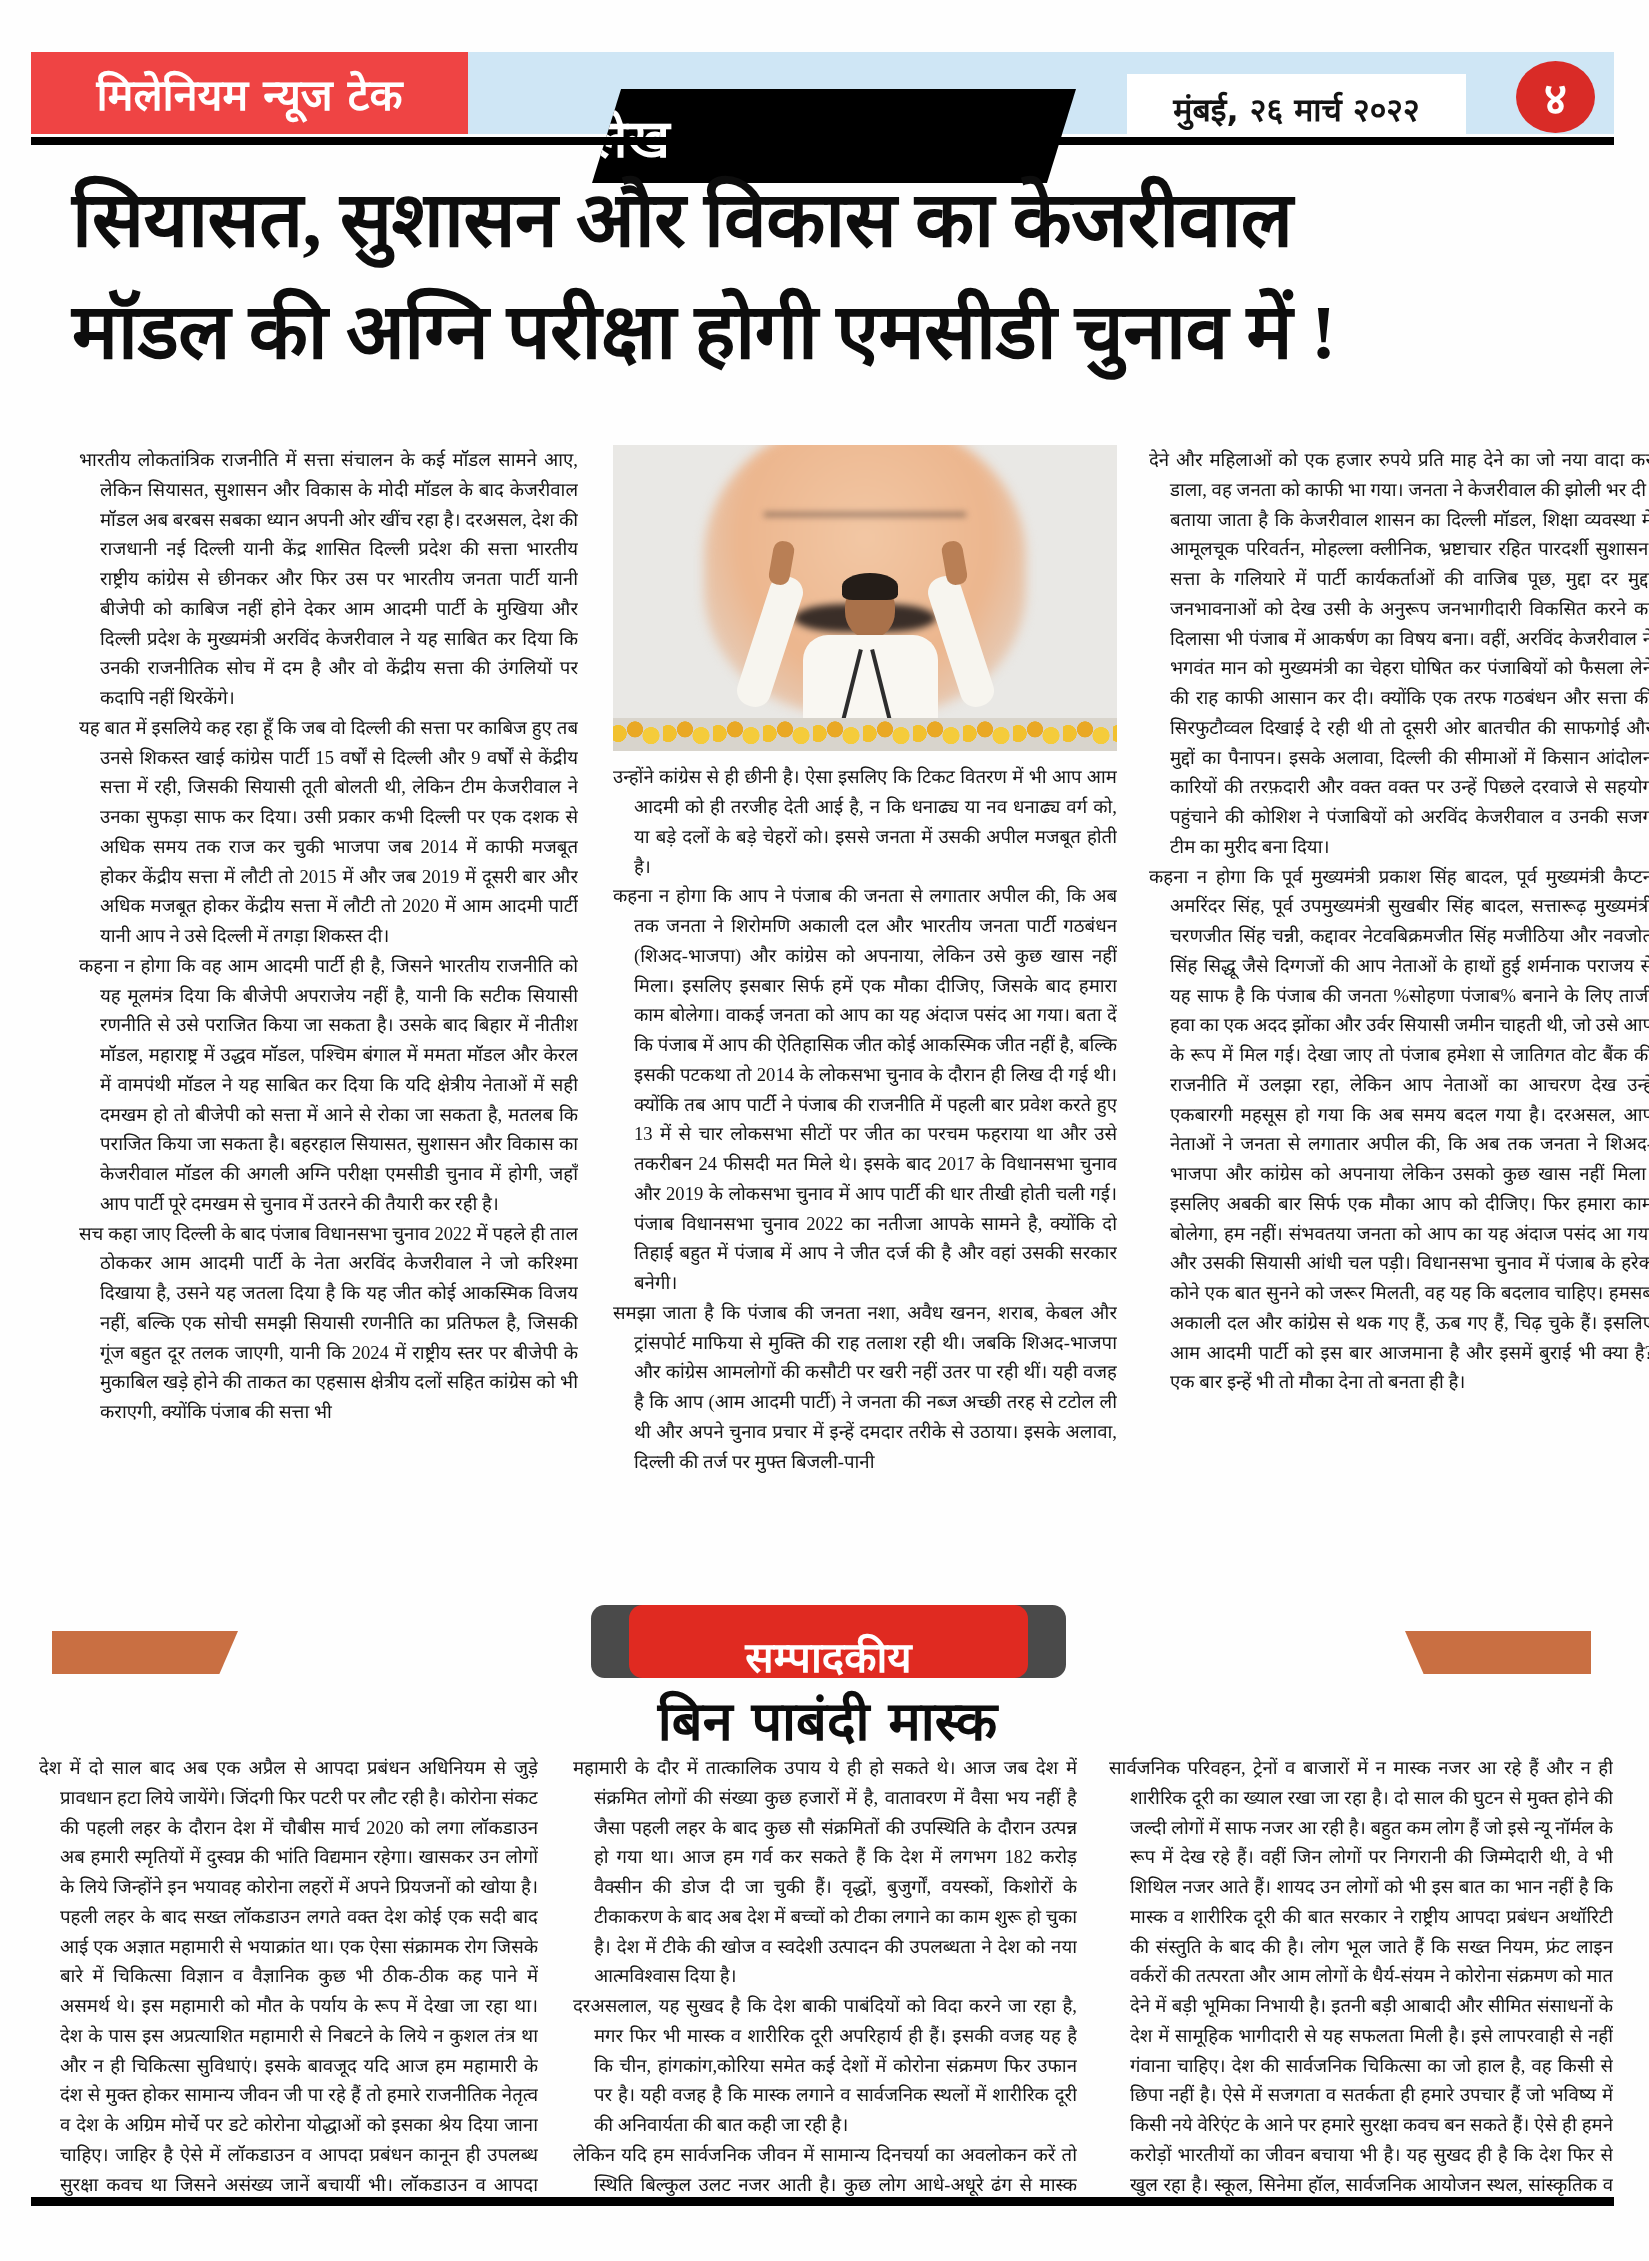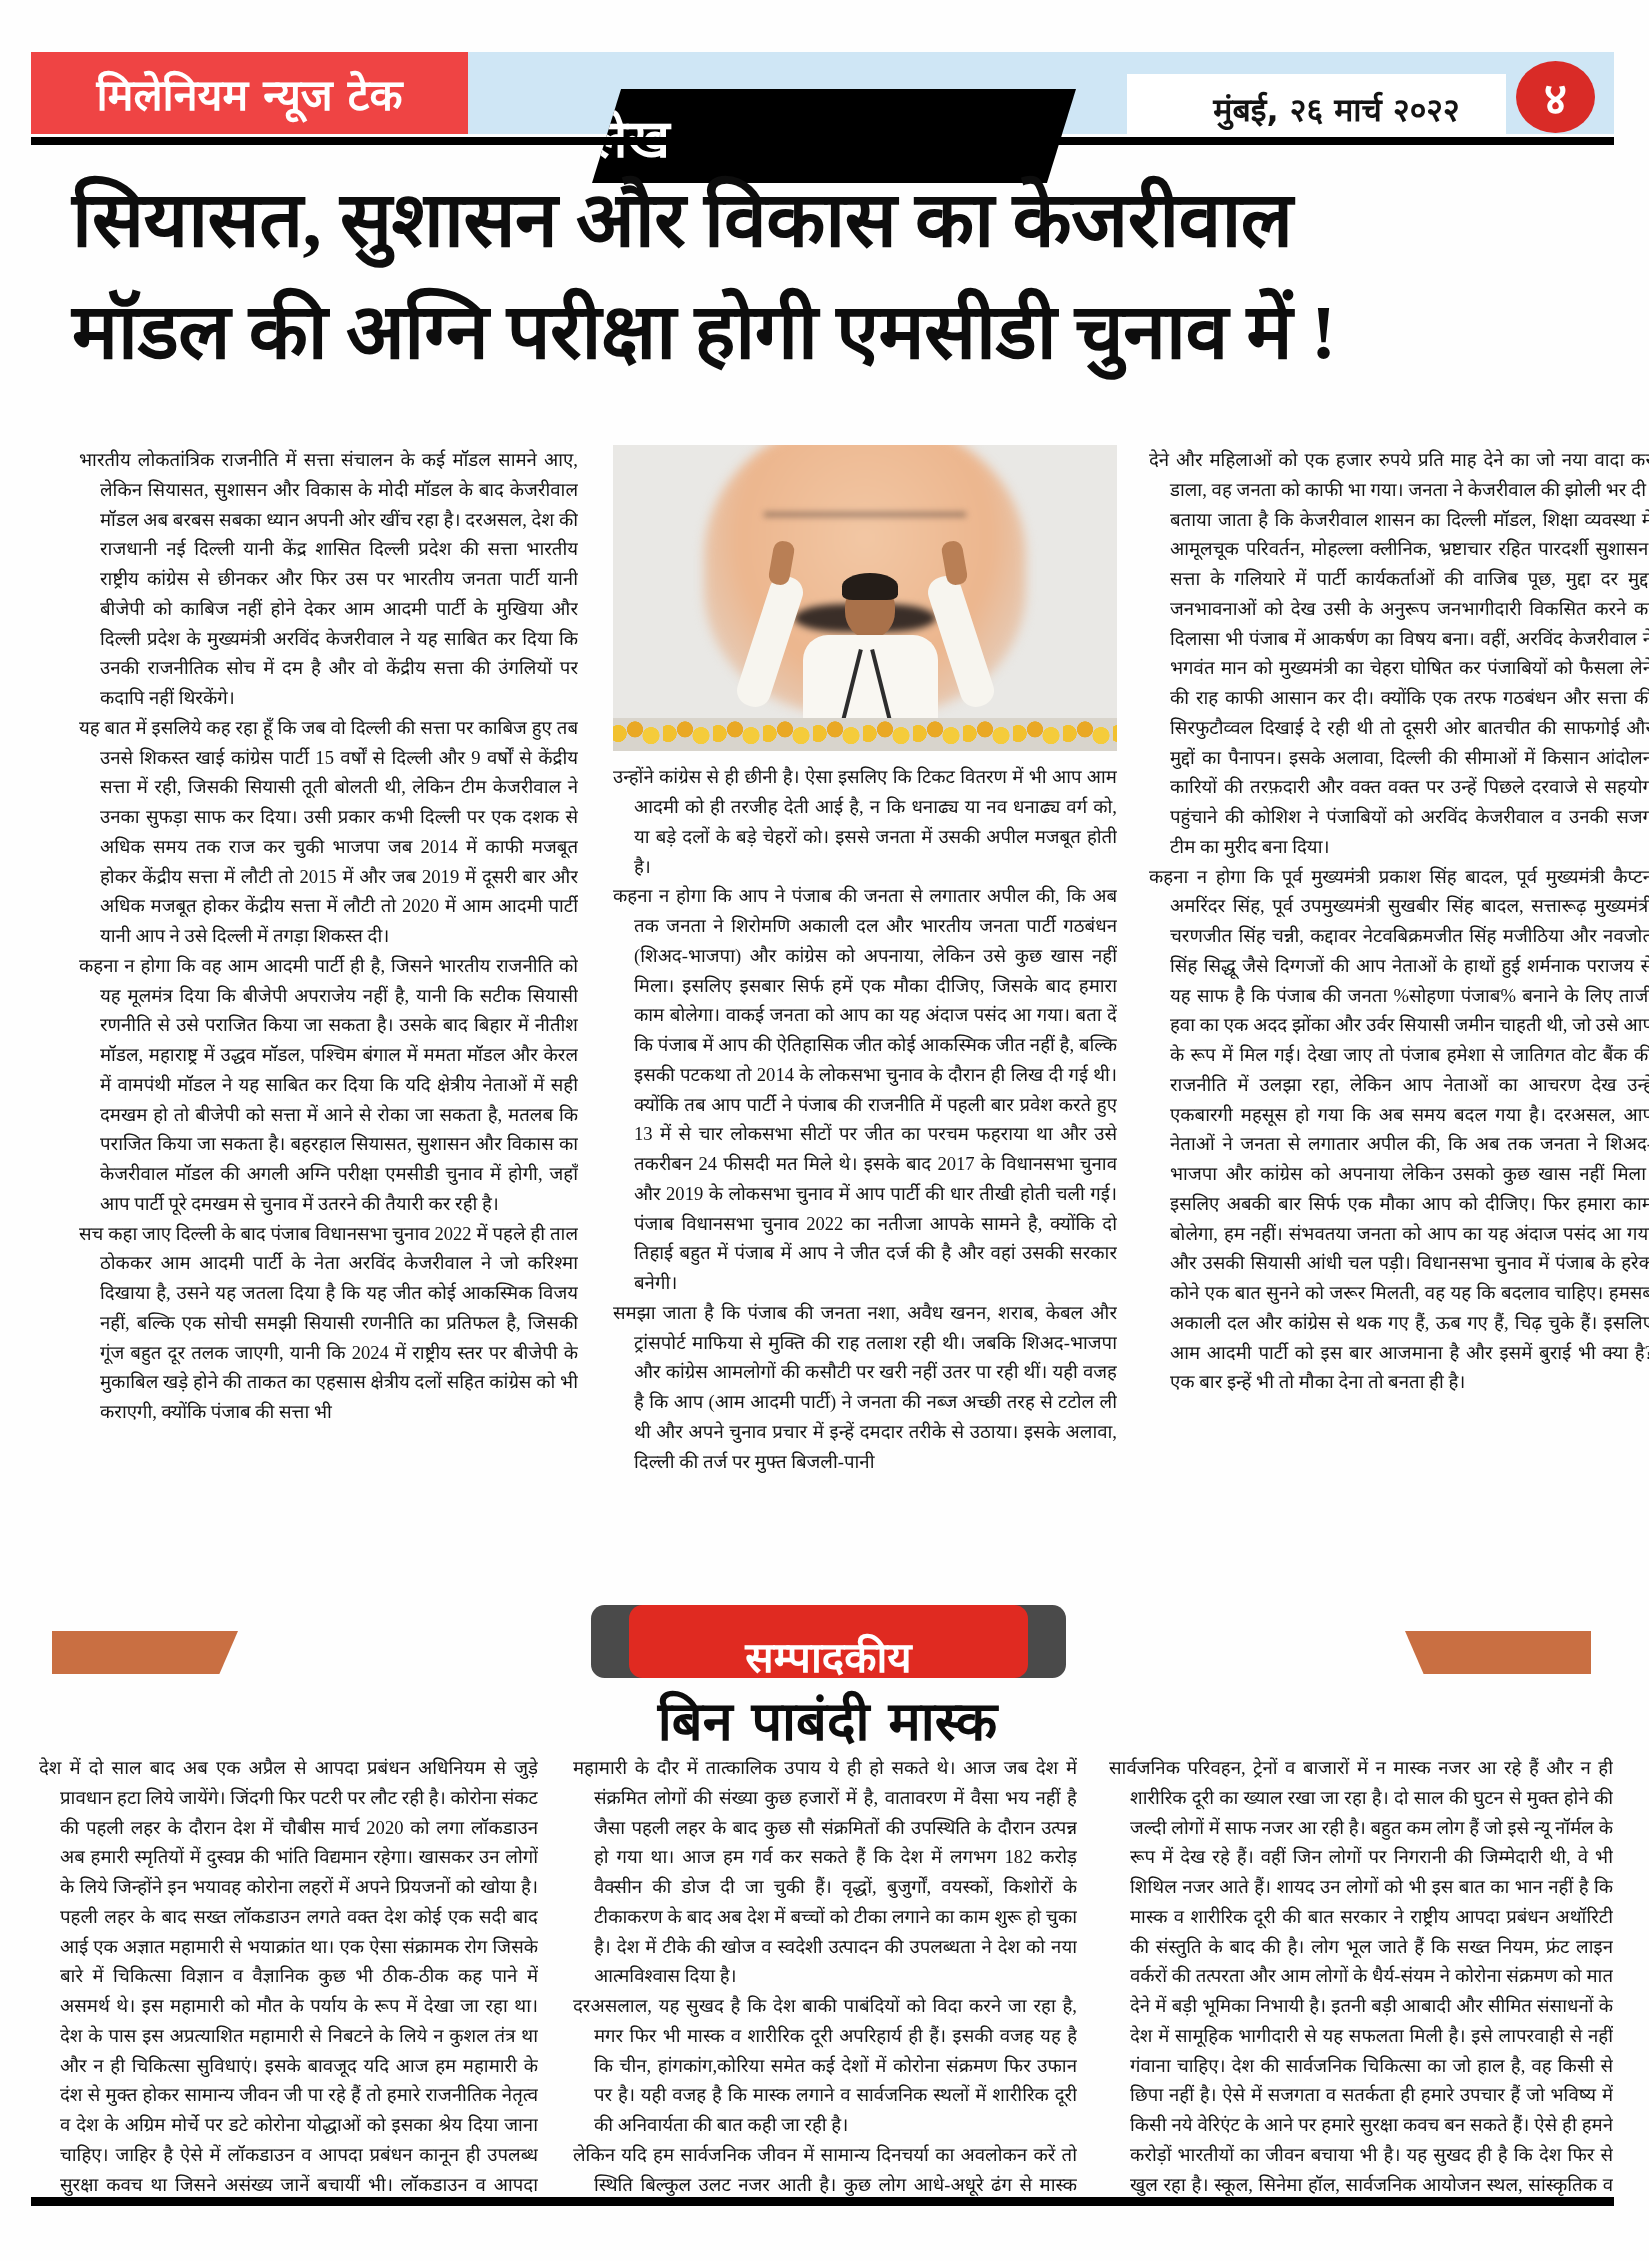--- a/index.html
+++ b/index.html
@@ -11,21 +11,21 @@
   .paper-box{position:absolute;left:31px;top:52px;width:437px;height:82px;background:#ef4444;
              display:flex;align-items:center;justify-content:center;}
   .paper-box span{color:#fff;font-family:"DejaVu Sans","Liberation Sans",sans-serif;
                   font-weight:bold;font-size:43px;white-space:nowrap;}
   .section-tab{position:absolute;left:592px;top:44px;width:484px;height:94px;background:#000;
                clip-path:polygon(6% 0,100% 0,94% 100%,0 100%);
                display:flex;align-items:center;margin-top:45px;}
   .section-tab span{color:#fff;font-family:"DejaVu Sans","Liberation Sans",sans-serif;
                     font-weight:bold;font-size:52px;}
   .date-box{position:absolute;left:1127px;top:74px;width:339px;height:68px;background:#fff;
-            display:flex;align-items:center;justify-content:center;padding-left:40px;}
+            display:flex;align-items:center;justify-content:center;}
   .date-box span{font-family:"DejaVu Sans","Liberation Sans",sans-serif;font-weight:bold;font-size:32px;white-space:nowrap;}
   .page-badge{position:absolute;left:1516px;top:61px;width:79px;height:72px;border-radius:50%;
               background:#d92b27;display:flex;align-items:center;justify-content:center;}
   .page-badge span{color:#fff;font-family:"DejaVu Sans","Liberation Sans",sans-serif;font-weight:bold;font-size:44px;}
   .top-rule{position:absolute;left:31px;top:137px;width:1583px;height:8.3px;background:#000;}
 
   
   .headline{position:absolute;left:72px;top:165px;width:1531px;
             font-family:Liberation Serif, serif;font-weight:bold;
             font-size:77px;line-height:1.45;color:#0d0d0d;letter-spacing:-0.5px;}

